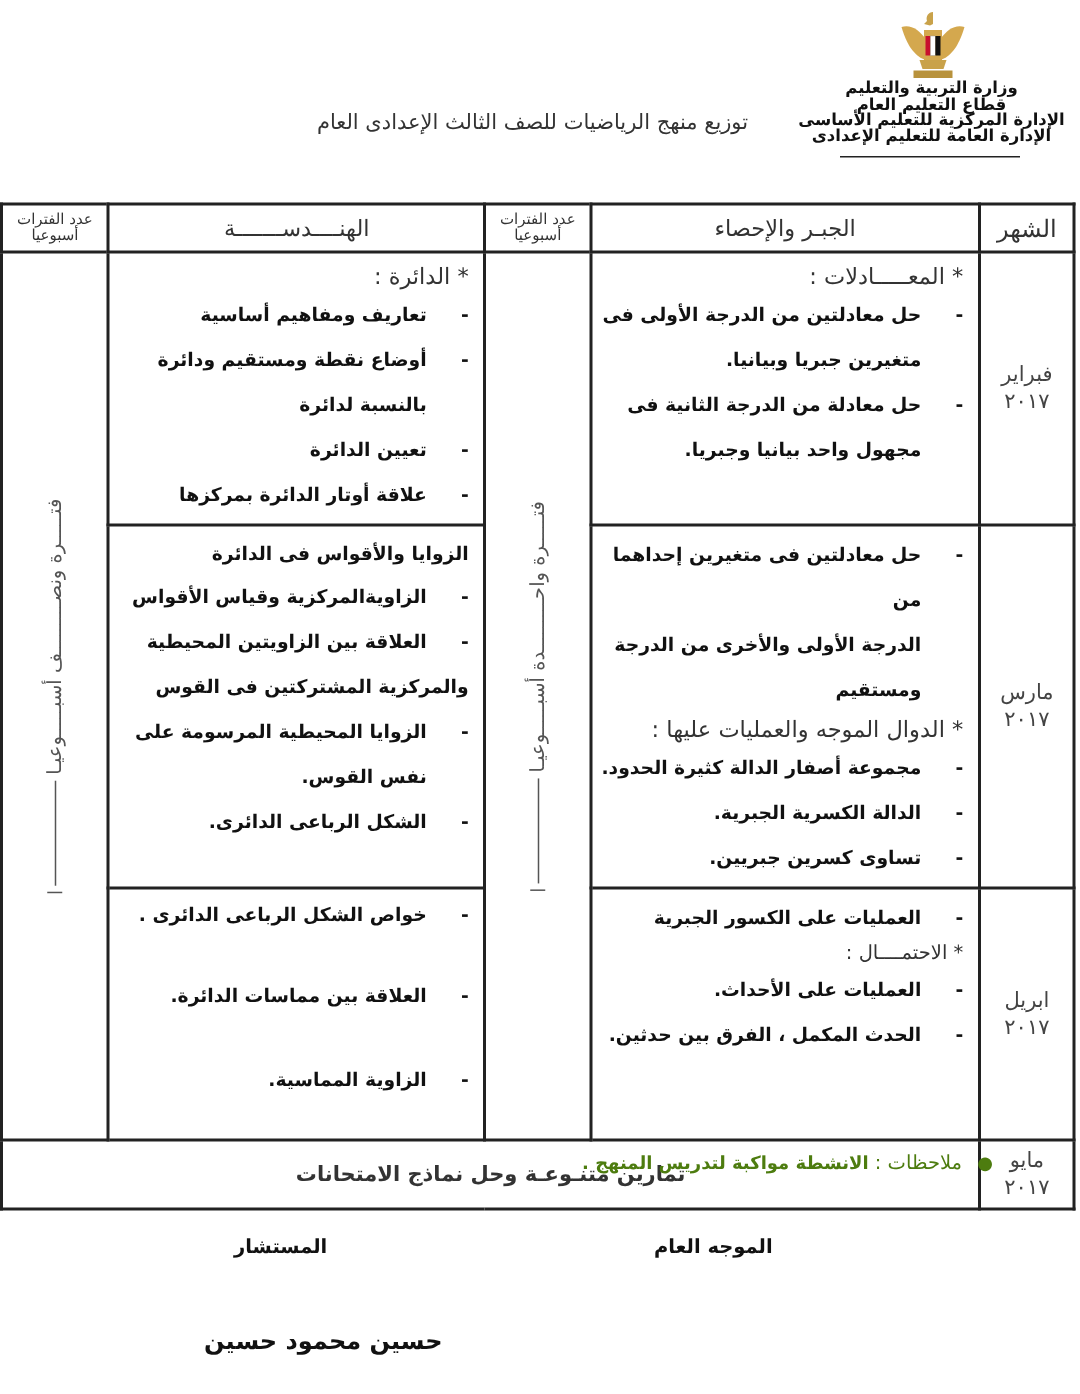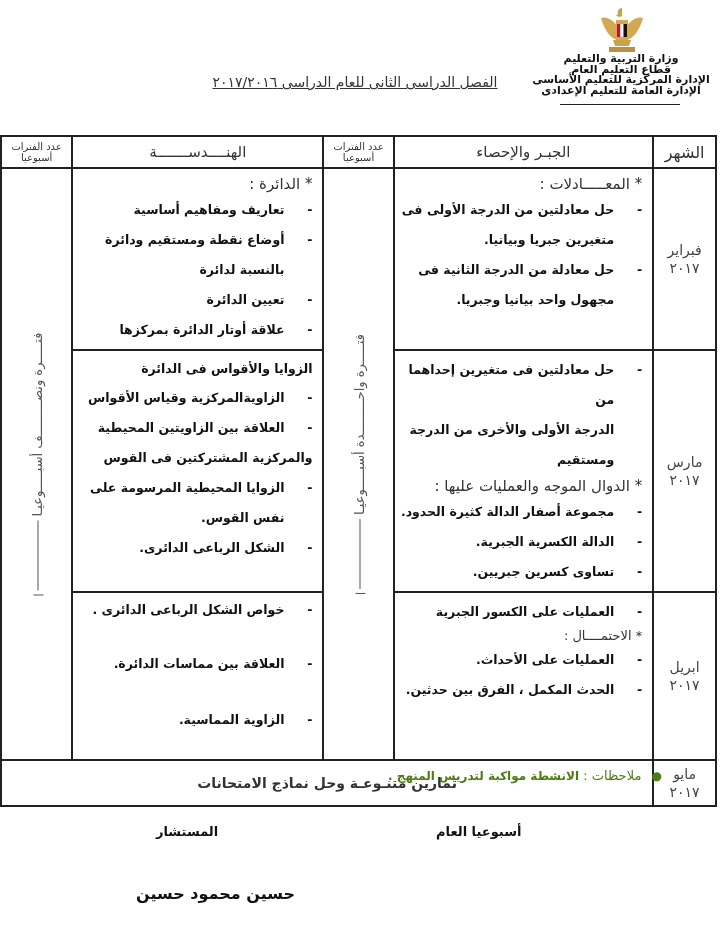--- a/index.html
+++ b/index.html
@@ -57,21 +57,21 @@
 
 <div class="ministry">
   <div>وزارة التربية والتعليم</div>
   <div>قطاع التعليم العام</div>
   <div>الإدارة المركزية للتعليم الأساسى</div>
   <div>الإدارة العامة للتعليم الإعدادى</div>
 </div>
 <div class="ministry-rule"></div>
 
 <div class="title-block">
-  <div class="line2">الفصل الدراسى الثانى للعام الدراسى ٢٠١٧/٢٠١٦</div>
+  <div>توزيع منهج الرياضيات للصف الثالث  الإعدادى العام</div>
 </div>
 
 <table class="plan">
   <colgroup>
     <col style="width:60px">
     <col style="width:248px">
     <col style="width:67px">
     <col style="width:240px">
     <col style="width:68px">
   </colgroup>
@@ -234,15 +234,15 @@
   </tr>
 </tbody>
   </table>
 
 <div class="notes">
   <span class="bullet">●</span>
   <span>ملاحظات :</span>
   <span class="note-body">الانشطة مواكبة لتدريس المنهج .</span>
 </div>
 
-<div class="sig sig-general">أسبوعيا العام</div>
+<div class="sig sig-general">الموجه العام</div>
 <div class="sig sig-advisor">المستشار</div>
 <div class="sig sig-name">حسين محمود حسين</div>
 
 </body></html>

